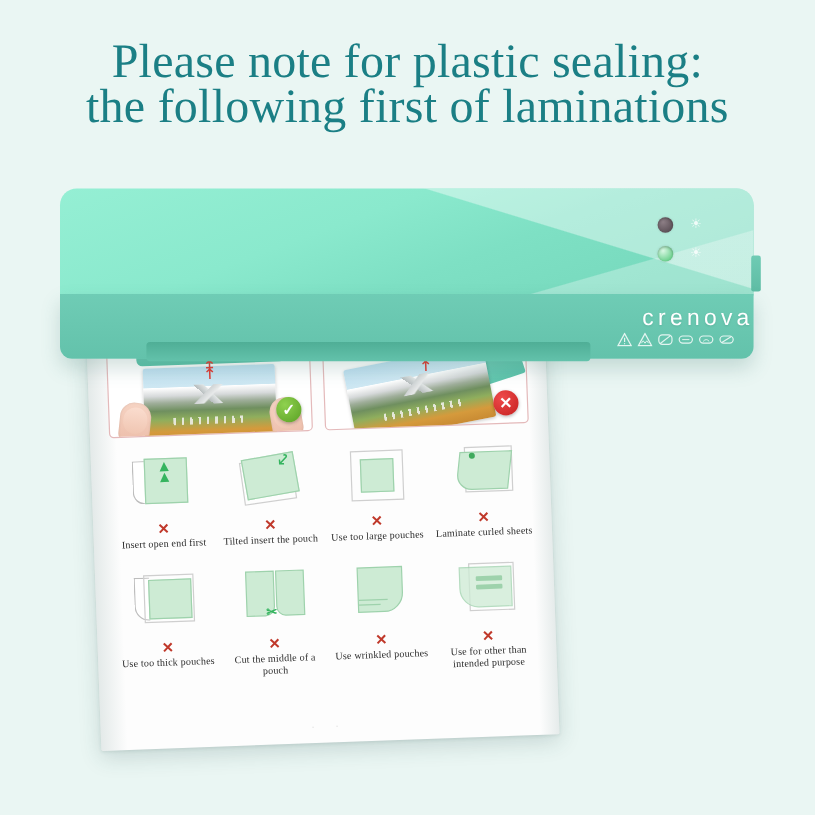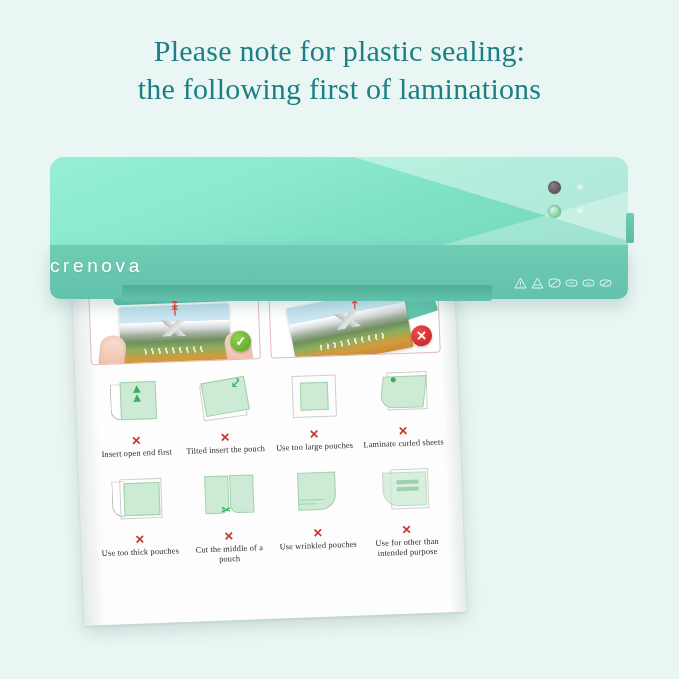--- a/index.html
+++ b/index.html
@@ -10,21 +10,21 @@
     position:relative;
   }
   #stage{position:absolute;inset:0;}
 
   
   .heading{
     position:absolute;left:0;top:32px;width:679px;
     text-align:center;
     color:#1b7f85;
     font-family:"Liberation Serif",serif;
-    font-size:30px;line-height:38px;
+    font-size:40px;line-height:38px;
     font-weight:400;
     letter-spacing:.2px;
   }
   .heading .l2{display:block;}
 
   
   .sheet-wrap{
     position:absolute;left:72px;top:281px;width:382px;height:338px;
     transform:rotate(-2.1deg);
     transform-origin:50% 0%;
@@ -167,21 +167,21 @@
     background:linear-gradient(180deg,#6fccb5,#63c2ab);
     border-radius:0 0 10px 10px;
     box-shadow:0 8px 16px rgba(60,120,110,.22);
   }
   .m-slot{
     position:absolute;left:72px;bottom:-2px;width:370px;height:16px;
     background:linear-gradient(180deg,#4fae96,#63c2ab);
     border-radius:3px;
   }
   .brand{
-    position:absolute;left:0;top:98px;width:100%;text-align:left;
+    position:absolute;left:0;top:98px;width:100%;text-align:right;
     color:#ffffff;font-family:"Liberation Sans",sans-serif;
     font-size:19px;font-weight:400;letter-spacing:3.6px;
     text-shadow:0 1px 2px rgba(0,0,0,.10);
   }
   .leds{position:absolute;right:22px;top:24px;width:58px;height:48px;}
   .led{
     position:absolute;width:13px;height:13px;border-radius:50%;
     box-shadow:0 1px 2px rgba(0,0,0,.25) inset, 0 0 2px rgba(0,0,0,.15);
   }
   .led.power{left:0;top:0;background:radial-gradient(circle at 35% 30%,#8d7f86,#4c4148);}

